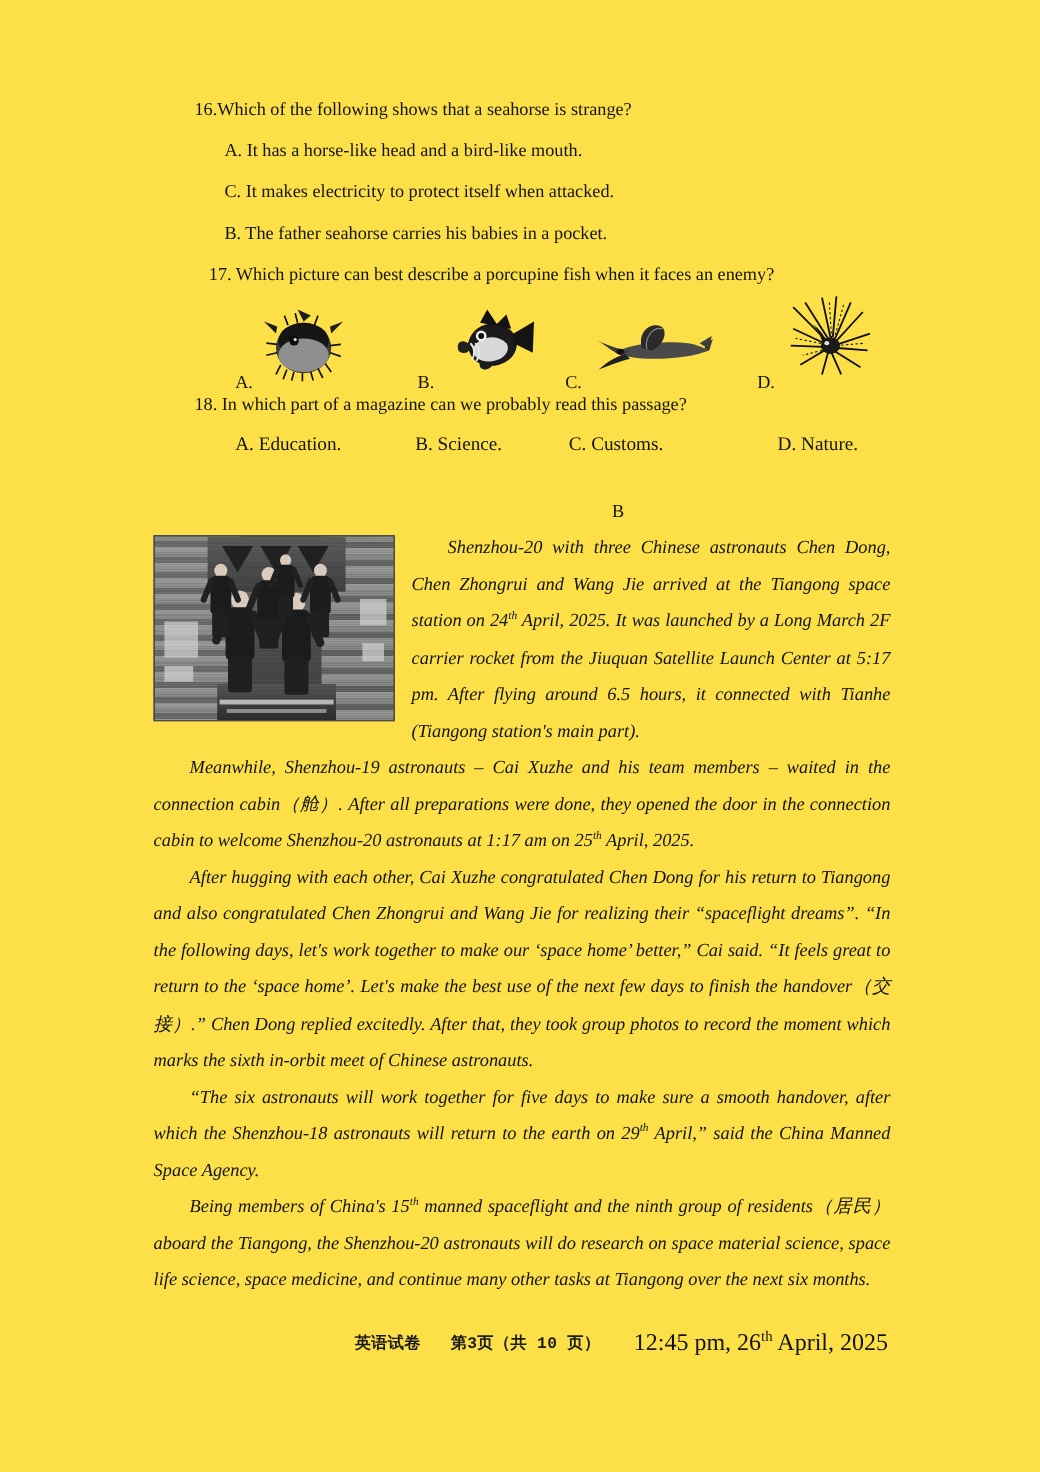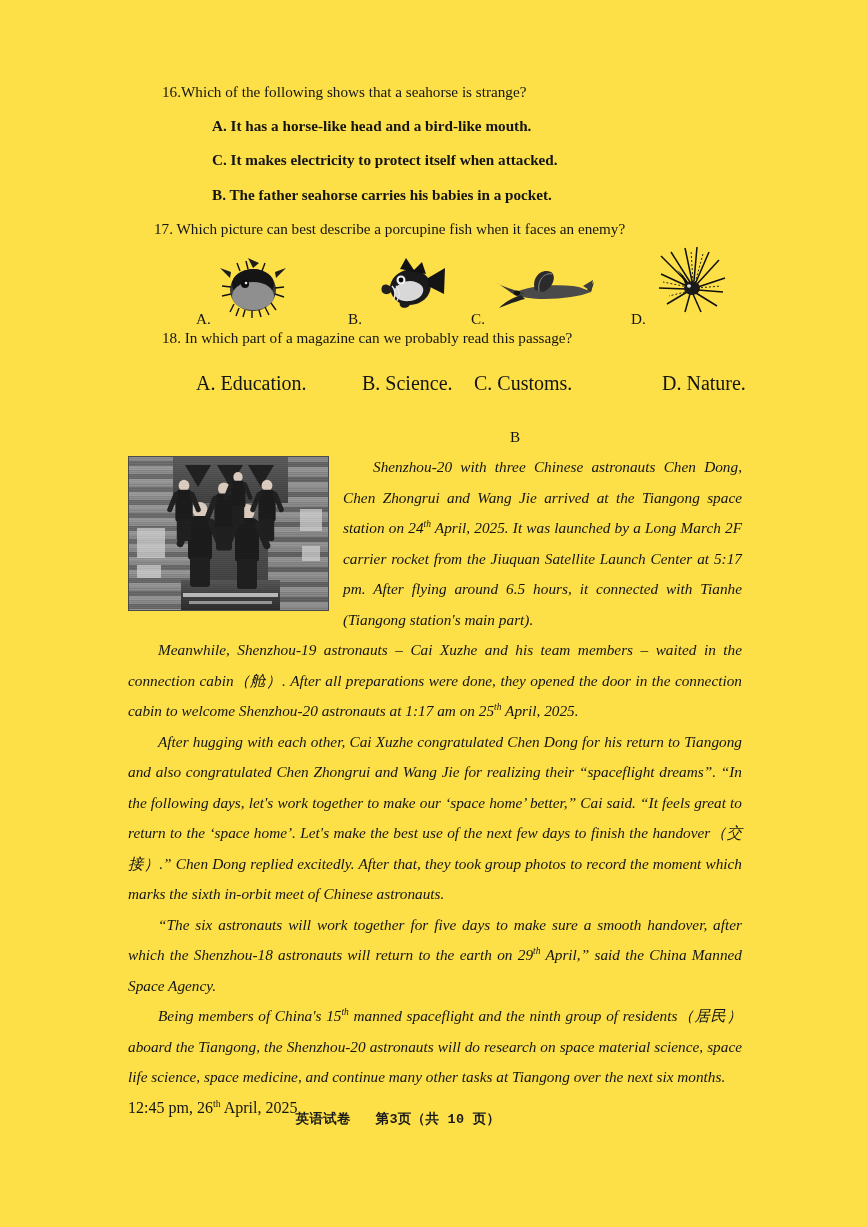--- a/index.html
+++ b/index.html
@@ -32,31 +32,30 @@
     line-height: 1.0;
     margin: 0 0 0 0;
     padding: 0;
     white-space: nowrap;
   }
   .q-stem {
     margin-left: 34px;
     margin-bottom: 19px;
   }
   .q-opt {
-    margin-left: 84px;
+    margin-left: 59px;
     margin-bottom: 19px;
-    font-weight: bold;
   }
   .q-stem-17 {
-    margin-left: 26px;
+    margin-left: 46px;
     margin-bottom: 6px;
   }
   .q-stem-18 {
     margin-left: 34px;
-    margin-bottom: 27px;
+    margin-bottom: 17px;
   }
 
   
   .pic-row {
     position: relative;
     height: 84px;
     margin-left: 30px;
     margin-bottom: 4px;
   }
   .pic-opt {
@@ -75,21 +74,21 @@
     position: absolute;
     bottom: 8px;
     left: 22px;
   }
 
   
   .opt-row {
     position: relative;
     height: 22px;
     margin-left: 34px;
-    font-size: 20px;
+    font-size: 16px;
   }
   .opt-row span {
     position: absolute;
     top: 0;
     white-space: nowrap;
   }
 
   
   .section-label {
     text-align: center;
@@ -123,22 +122,23 @@
     text-indent: 30px;
   }
   sup {
     font-size: 0.62em;
     vertical-align: super;
     line-height: 0;
   }
 
   
   .byline {
-    font-size: 16px;
-    margin-top: 0;
+    text-align: right;
+    font-size: 20px;
+    margin-top: 21px;
     padding-right: 2px;
   }
 
   
   .footer {
     position: absolute;
     left: 0;
     top: 1110px;
     width: 796px;
     text-align: center;
@@ -379,23 +379,23 @@
           </span>
         </div>
 
       </div>
     </div>
 
     <div>
       <div class="q-line q-stem-18">18. In which part of a magazine can we probably read this passage?</div>
       <div class="opt-row">
         <span style="left:34px;">A. Education.</span>
-        <span style="left:200px;">B. Science.</span>
+        <span style="left:184px;">B. Science.</span>
         <span style="left:312px;">C. Customs.</span>
-        <span style="left:500px;">D. Nature.</span>
+        <span style="left:486px;">D. Nature.</span>
       </div>
     </div>
 
     <div class="section-label">B</div>
 
     <div class="passage">
 
       <div class="photo-float">
         <div class="photo">
           <div class="ph-bg"></div>

